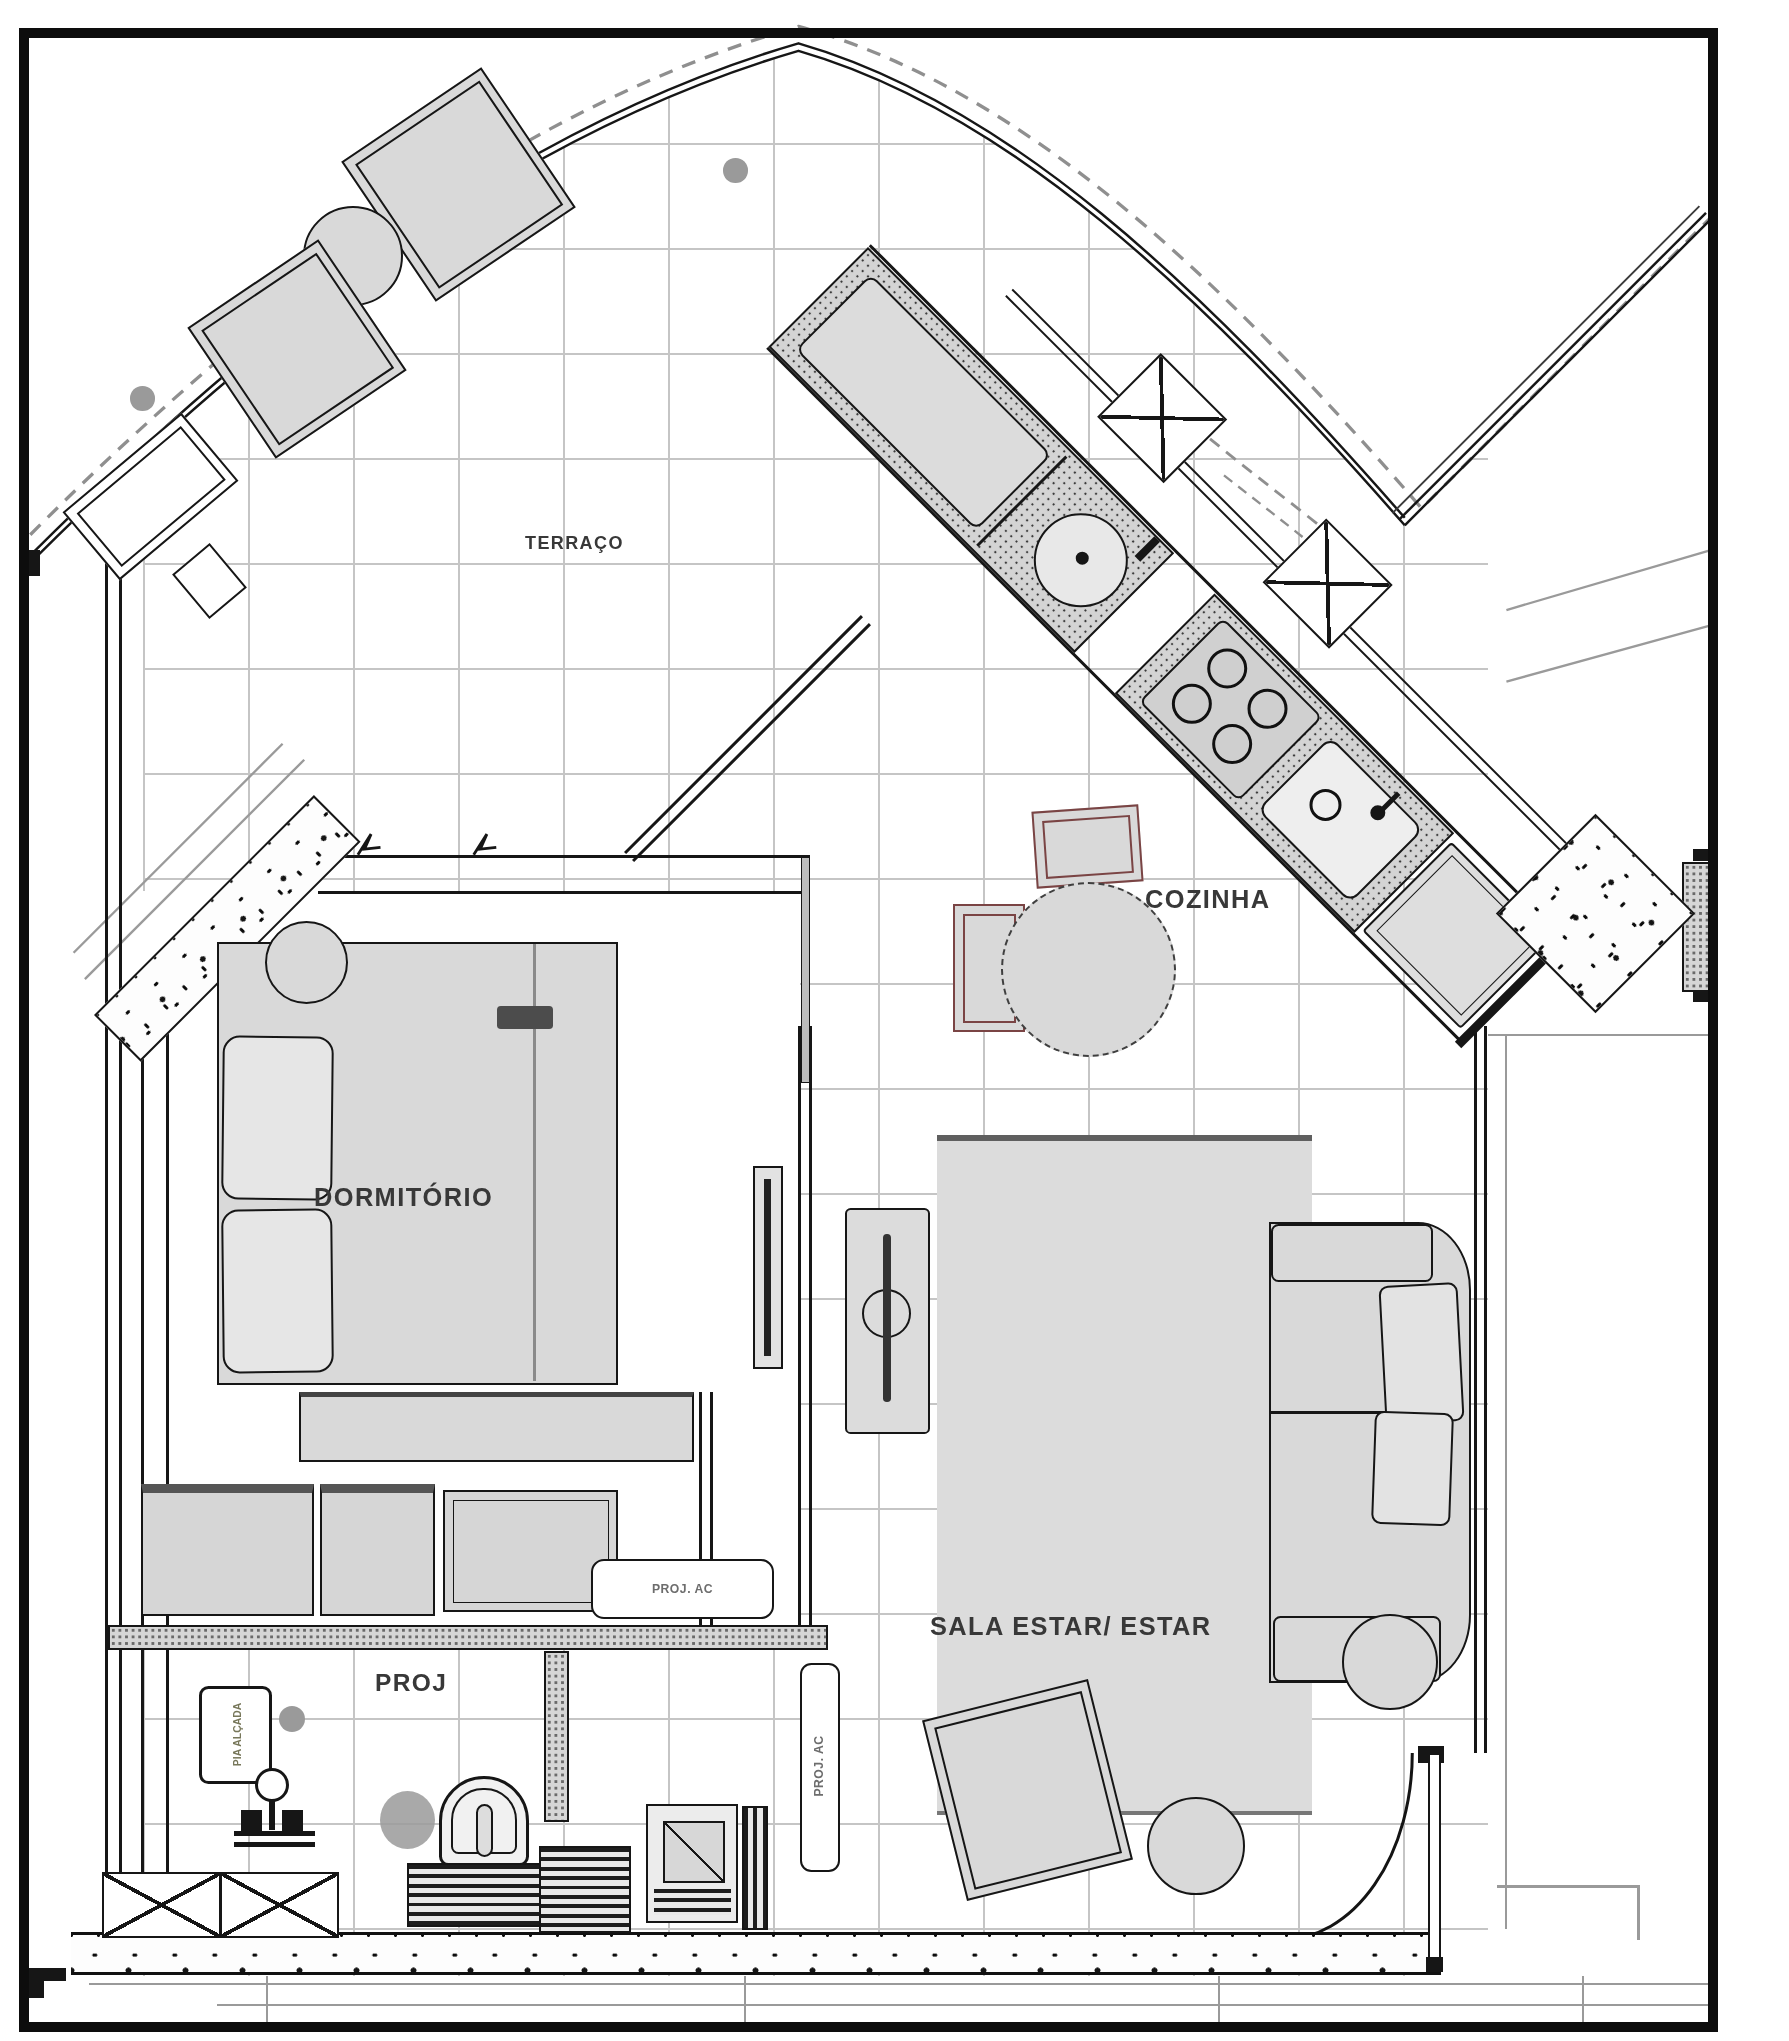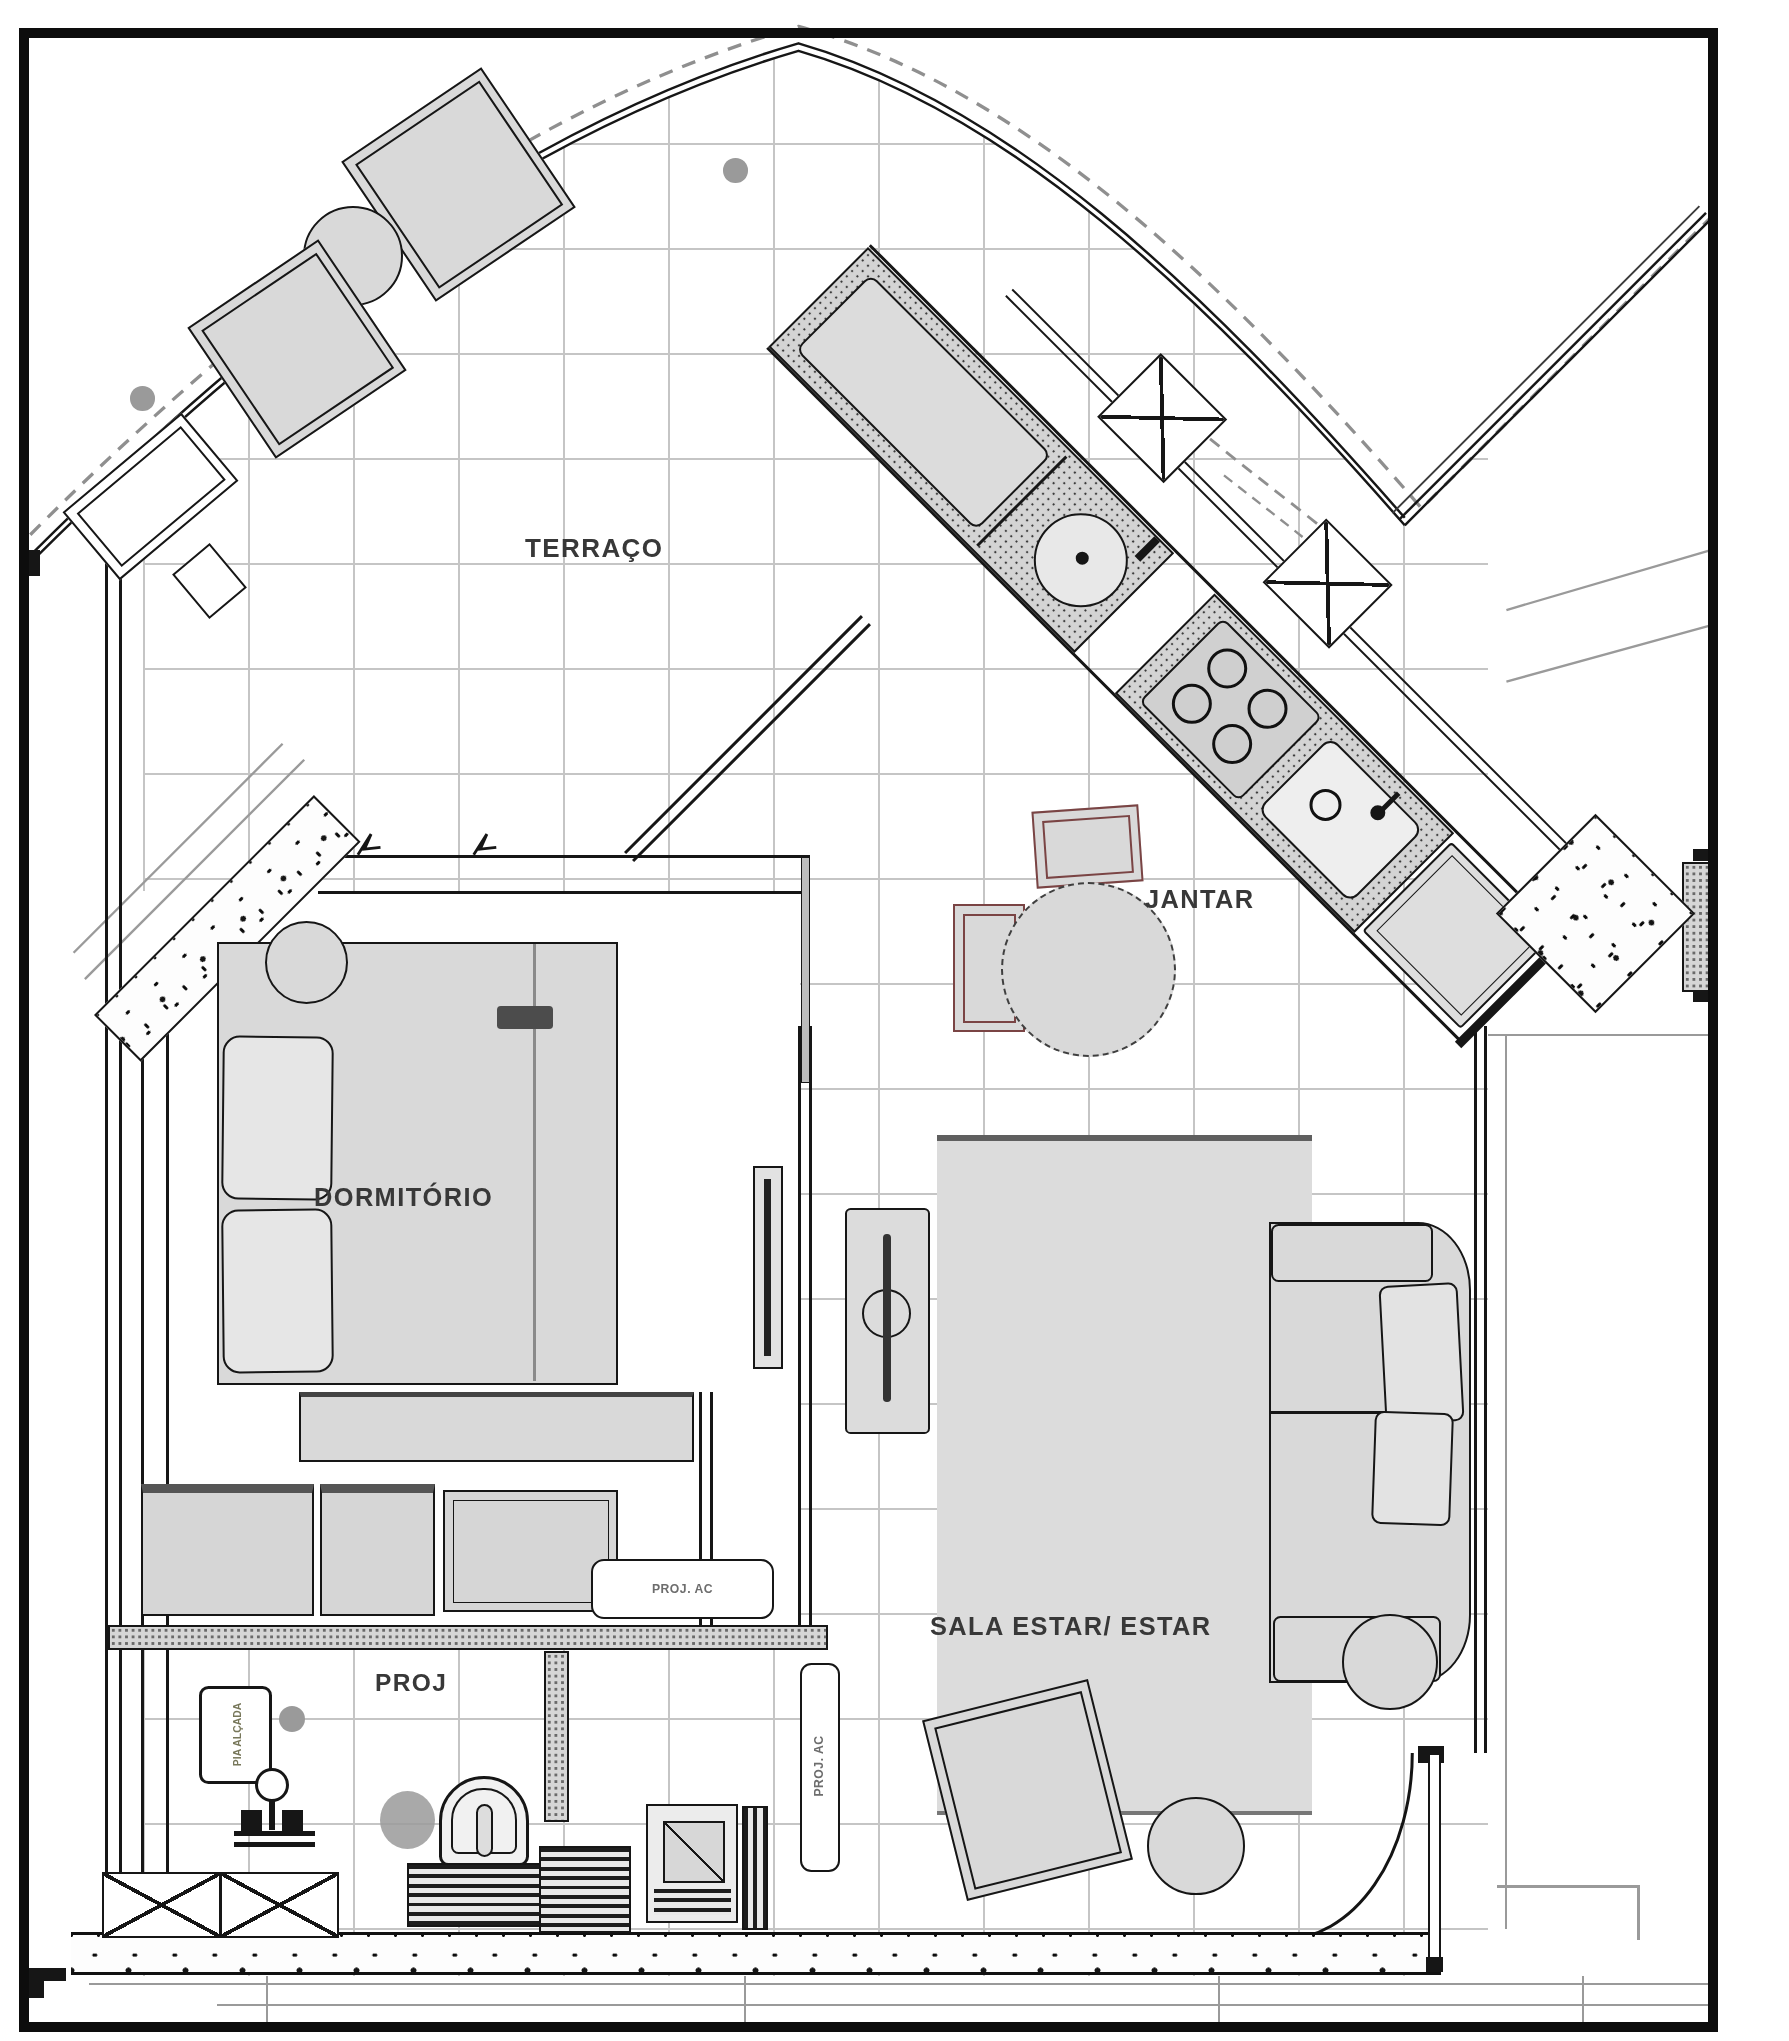--- a/index.html
+++ b/index.html
@@ -235,20 +235,20 @@
 
   <div class="abs" style="left:591px;top:1559px;width:183px;height:60px;background:#fff;border:2.8px solid #161616;border-radius:13px;">
     <span class="lbl" style="position:absolute;left:0;top:21px;width:100%;text-align:center;font-size:12.2px;color:#6d6d6d;letter-spacing:0.5px;">PROJ. AC</span>
   </div>
   <div class="abs" style="left:800px;top:1663px;width:40px;height:209px;background:#fff;border:2.8px solid #161616;border-radius:11.3px;">
     <span class="vtxt" style="position:absolute;left:-38px;top:94px;width:109px;text-align:center;font-size:12.2px;color:#6d6d6d;font-weight:600;letter-spacing:0.5px;">PROJ. AC</span>
   </div>
 
   <div class="abs" style="left:19px;top:28px;width:1699px;height:2004px;border:10.4px solid #0d0d0d;"></div>
 
-  <span class="lbl" style="left:525px;top:533px;font-size:26px;">TERRAÇO</span>
-  <span class="lbl" style="left:1145px;top:885px;font-size:25.4px;">JANTAR</span>
+  <span class="lbl" style="left:525px;top:533px;font-size:18px;">TERRAÇO</span>
+  <span class="lbl" style="left:1145px;top:885px;font-size:25.4px;">COZINHA</span>
   <span class="lbl" style="left:314px;top:1183px;font-size:25.4px;">DORMITÓRIO</span>
   <span class="lbl" style="left:930px;top:1612px;font-size:25.4px;">SALA ESTAR/ ESTAR</span>
   <span class="lbl" style="left:375px;top:1669px;font-size:24.5px;">PROJ</span>
 
 </div>
 
 
 </body></html>

